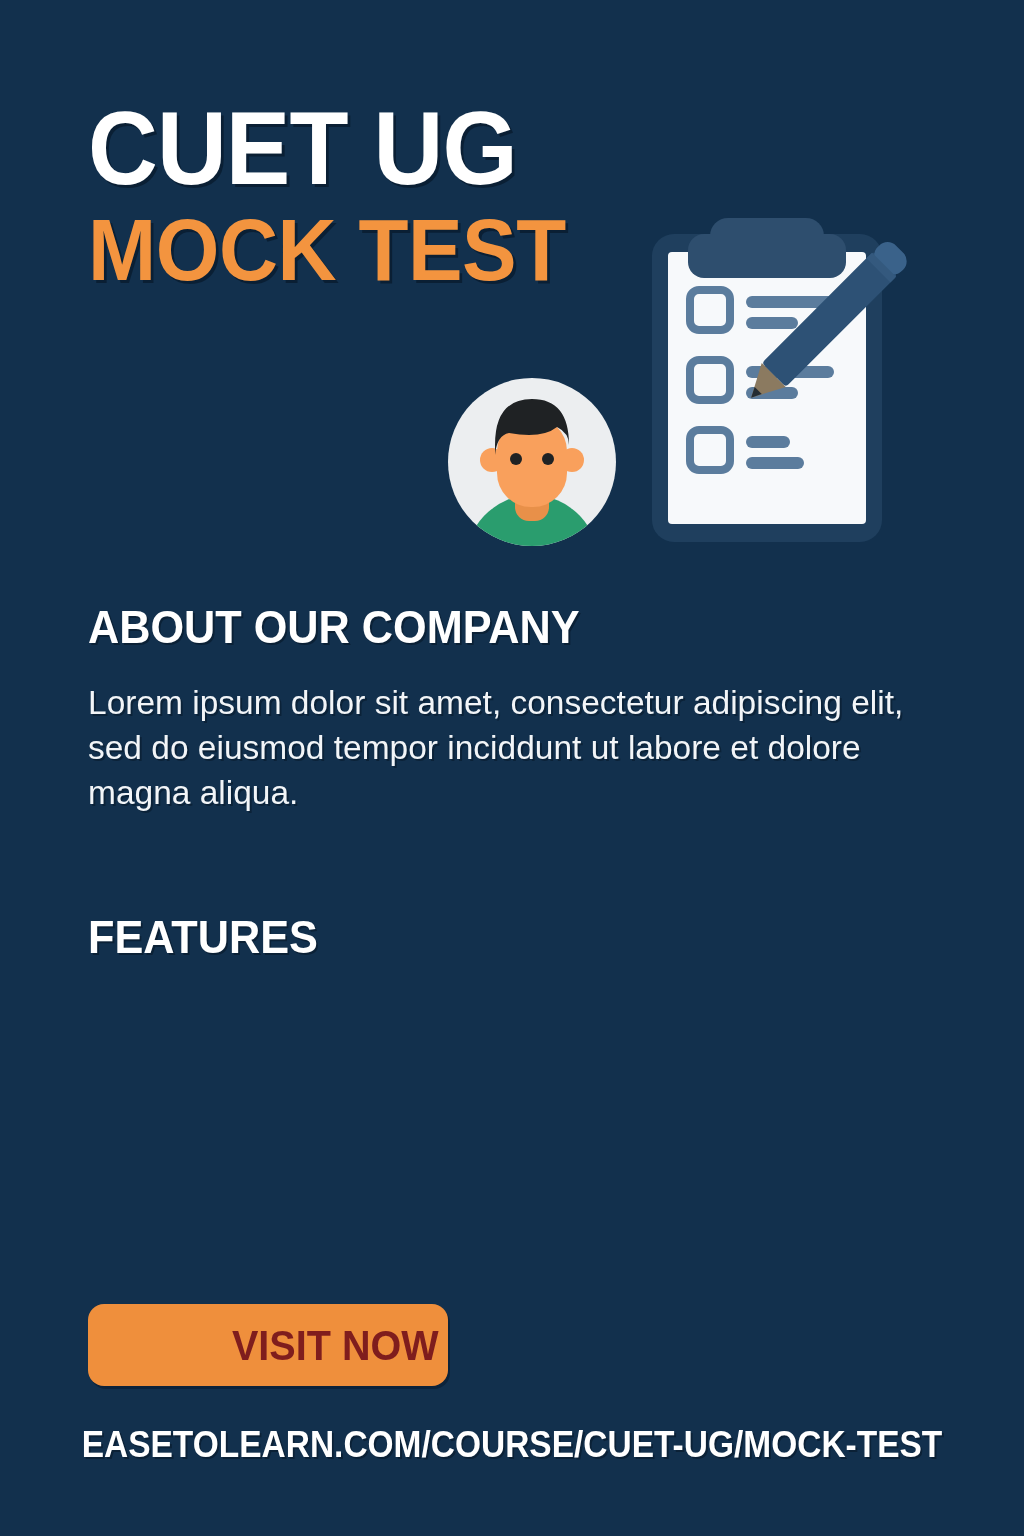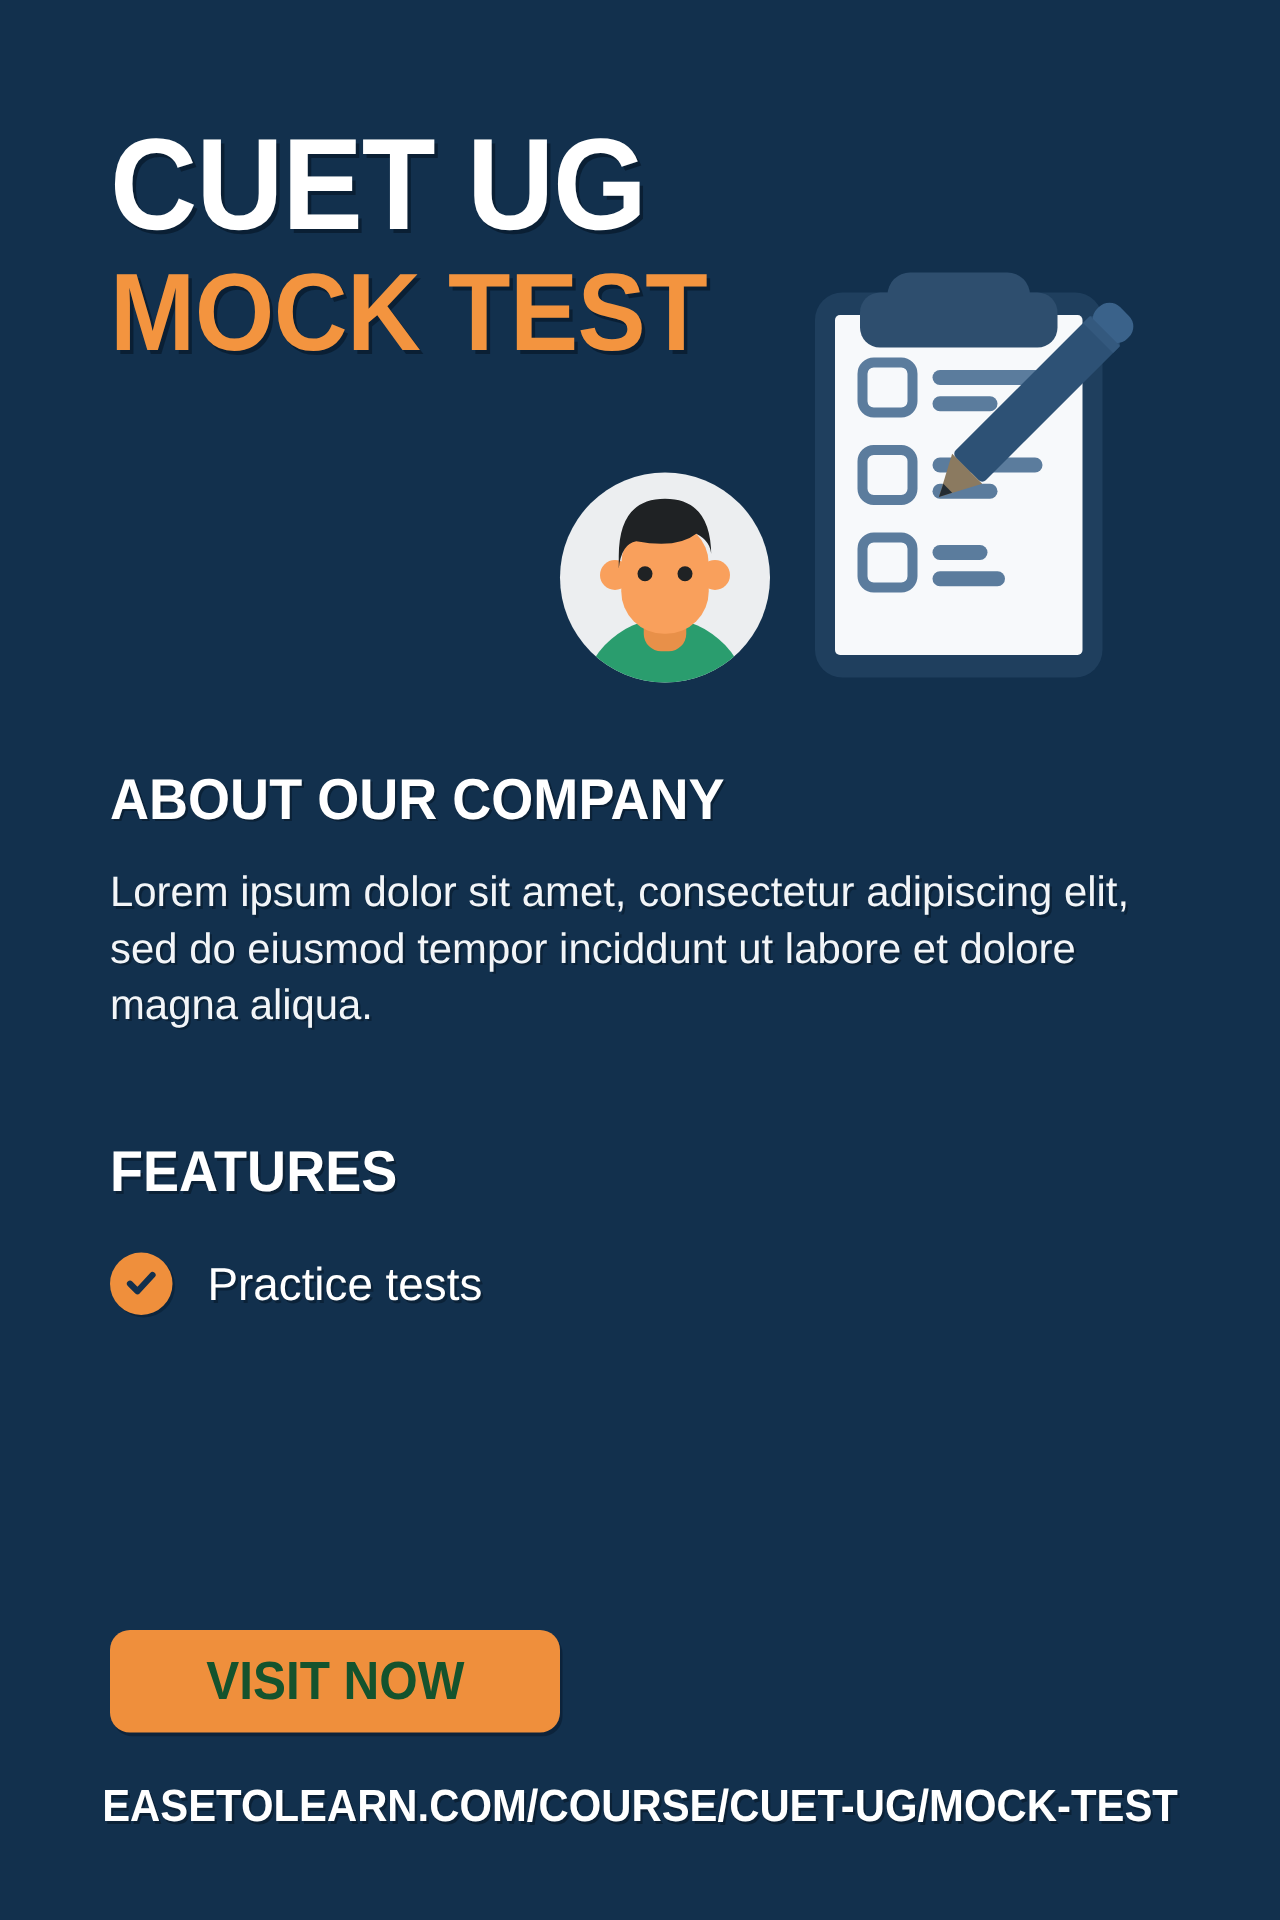--- a/index.html
+++ b/index.html
@@ -73,21 +73,20 @@
     height:170px;
   }
   .avatar svg { display:block; width:100%; height:100%; }
 
   
   .section-about {
     position:absolute;
     left:88px;
     top:600px;
     width:880px;
-    margin-top:12px;
   }
   .section-heading {
     font-size:46px;
     font-weight:bold;
     color:#ffffff;
     letter-spacing:0px;
     transform:scaleX(0.94);
     transform-origin:left center;
     text-shadow:2px 2px 0 rgba(4,18,32,0.5);
     white-space:nowrap;
@@ -145,30 +144,30 @@
   
   .cta-button {
     position:absolute;
     left:88px;
     top:1304px;
     width:360px;
     height:82px;
     background:#ef8f3c;
     border:none;
     border-radius:16px;
-    color:#14532d;
+    color:#7f1d1d;
     font-family:"Liberation Sans", sans-serif;
     font-size:43px;
     font-weight:bold;
     letter-spacing:0px;
     cursor:pointer;
     box-shadow:2px 3px 0 rgba(4,18,32,0.4);
     display:flex;
     align-items:center;
-    justify-content:center;
+    justify-content:flex-end;
     padding:0;
   }
   .cta-button span {
     transform:scaleX(0.92);
     display:inline-block;
   }
 
   .footer-url {
     position:absolute;
     left:0;
@@ -259,28 +258,20 @@
 
   <div class="section-about">
     <h2 class="section-heading">ABOUT OUR COMPANY</h2>
     <p class="about-body">Lorem ipsum dolor sit amet, consectetur adipiscing elit, sed do eiusmod tempor inciddunt ut labore et dolore magna aliqua.</p>
   </div>
 
   <div class="section-features">
     <h2 class="section-heading">FEATURES</h2>
     <ul class="features-list">
 
-      <li class="feature-item">
-        <span class="check-badge">
-          <svg viewBox="0 0 30 30" xmlns="http://www.w3.org/2000/svg">
-            <polyline points="6,15 12,21 24,8" fill="none" stroke="#12304d" stroke-width="5" stroke-linecap="round" stroke-linejoin="round"></polyline>
-          </svg>
-        </span>
-        <span class="feature-label">Practice tests</span>
-      </li>
 
 
 
 
     </ul>
   </div>
 
   <button class="cta-button">
     <span>VISIT NOW</span>
   </button>

